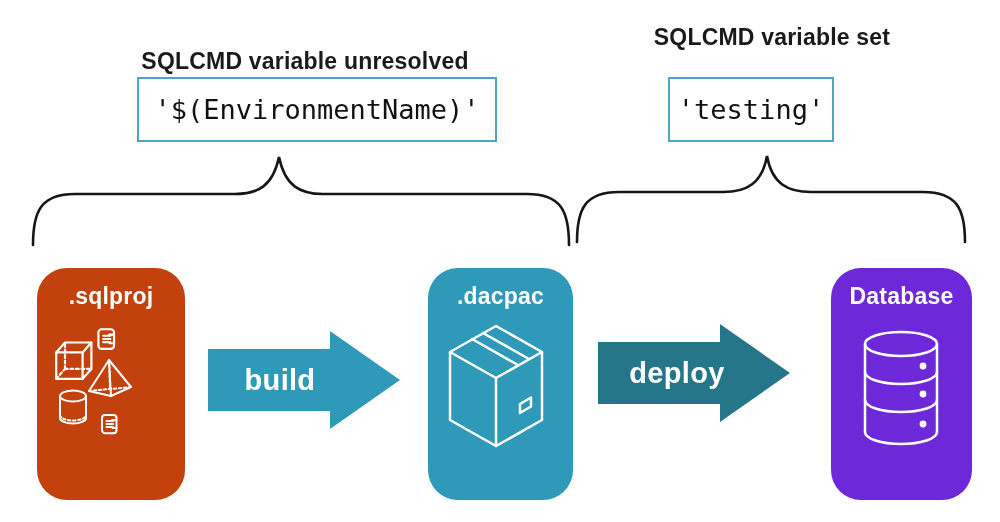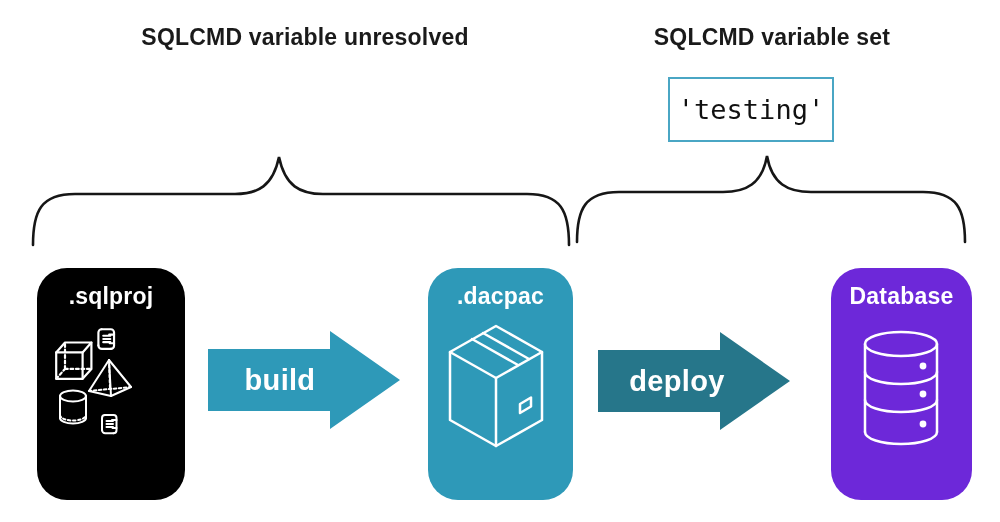--- a/index.html
+++ b/index.html
@@ -3,71 +3,74 @@
 <meta charset="utf-8">
 <style>
   * { margin:0; padding:0; box-sizing:border-box; }
   body { background:#fff; font-family:"Liberation Sans", sans-serif; }
   .stage { position:relative; width:1000px; height:522px; background:#fff; overflow:hidden; }
 
   .heading {
     position:absolute; top:24px; text-align:center;
     font-size:23px; font-weight:bold; color:#1a1a1a; letter-spacing:0.2px;
   }
-  .heading.left  { left:105px; width:400px; }
+  .heading.left  { left:105px; width:400px;margin-top:24px; }
   .heading.right { left:572px; width:400px; }
 
   .codebox {
     position:absolute; top:77px; height:65px; background:#fff;
     border:2px solid #4aa6c4; display:flex; align-items:center; justify-content:center;
   }
   .codebox.left  { left:137px; width:360px; }
   .codebox.right { left:668px; width:166px; }
   .codebox code {
     font-family:"DejaVu Sans Mono", monospace; font-size:27px; color:#111;
   }
 
   .brace { position:absolute; }
   .brace path { fill:none; stroke:#161616; stroke-width:2.6; stroke-linecap:round; }
 
   .card { position:absolute; top:268px; height:232px; border-radius:30px; }
-  .card.sqlproj  { left:37px;  width:148px; background:#000000; }
+  .card.sqlproj  { left:37px;  width:148px; background:#c2410c; }
   .card.dacpac   { left:428px; width:145px; background:#2e99b8; }
   .card.database { left:831px; width:141px; background:#6d28d9; }
   .card-label {
     margin-top:15px; text-align:center; color:#fff;
     font-size:23px; font-weight:bold; letter-spacing:0.2px;
   }
   .card svg.icon { position:absolute; }
   .card svg.icon path, .card svg.icon ellipse, .card svg.icon rect {
     fill:none; stroke:#fff; stroke-linecap:round; stroke-linejoin:round;
   }
   .card svg.icon .dash { stroke-dasharray:2.5 2.5; }
   .card svg.icon .dot  { fill:#fff; stroke:none; }
 
   .arrow { position:absolute; width:192px; height:98px; }
   .arrow.build  { left:208px; top:331px; }
-  .arrow.deploy { left:598px; top:332px; }
+  .arrow.deploy { left:598px; top:324px; }
   .arrow svg { position:absolute; left:0; top:0; }
   .arrow .arrow-label {
     position:absolute; left:0; top:18px; height:62px;
     display:flex; align-items:center; justify-content:center;
     color:#fff; font-size:29px; font-weight:bold; letter-spacing:0.3px;padding-left:20px;
   }
   .arrow.build  .arrow-label { width:124px; }
   .arrow.deploy .arrow-label { width:138px; }
 </style>
 </head>
 <body>
 
 <div class="stage">
 
   <div class="heading left">SQLCMD variable unresolved</div>
   <div class="heading right">SQLCMD variable set</div>
 
+  <div class="codebox left">
+    <code>'$(EnvironmentName)'</code>
+  </div>
   <div class="codebox right">
     <code>'testing'</code>
   </div>
 
   <svg class="brace" style="left:30px; top:150px;" width="542" height="98" viewBox="0 0 542 98">
     <path d="M3,95 C3,61 11,44 45,44 L205,44 C228,44 243,36 249,7 C255,36 270,44 293,44 L497,44 C531,44 539,61 539,95"></path>
   </svg>
   <svg class="brace" style="left:574px; top:150px;" width="394" height="95" viewBox="0 0 394 95">
     <path d="M3,92 C3,59 11,42 45,42 L149,42 C172,42 188,34 193,6 C198,34 214,42 237,42 L349,42 C383,42 391,59 391,92"></path>
   </svg>

